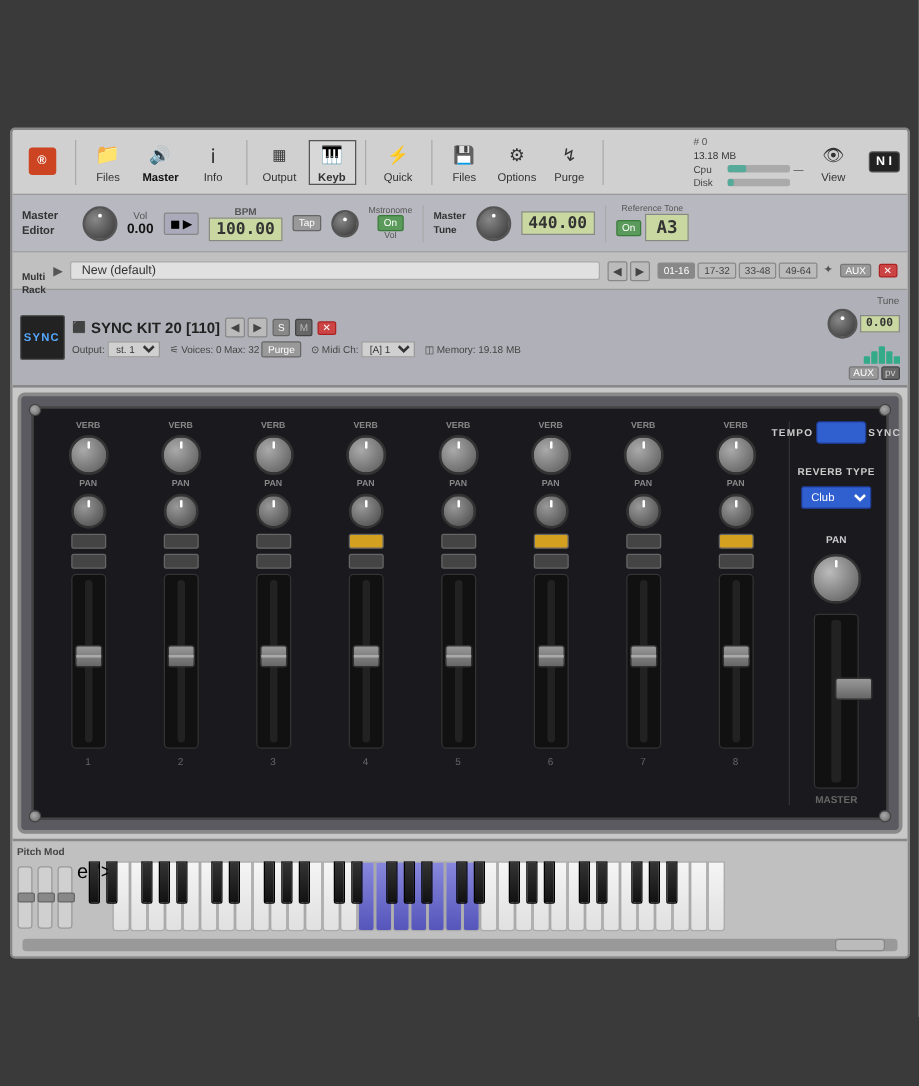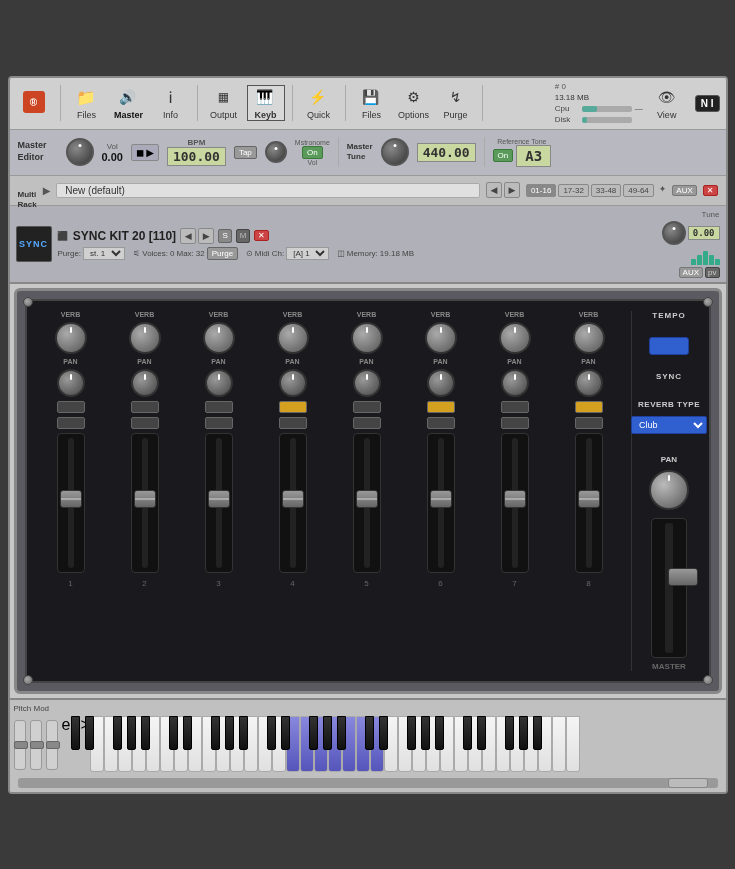--- a/index.html
+++ b/index.html
@@ -399,23 +399,23 @@
       display: flex;
       flex-direction: column;
       align-items: center;
       gap: 4px;
       margin-left: 4px;
       padding-left: 6px;
       border-left: 1px solid #333;
     }
     .tempo-section {
       display: flex;
-      flex-direction: column;
-      align-items: center;
-      gap: 17px;
+      flex-direction: row;
+      align-items: center;
+      gap: 2px;
     }
     .tempo-label {
       font-size: 8px;
       color: #ccc;
       font-weight: bold;
       letter-spacing: 1px;
     }
     .tempo-btn {
       width: 40px;
       height: 18px;
@@ -431,21 +431,21 @@
       letter-spacing: 1px;
     }
     .reverb-type-label {
       font-size: 8px;
       color: #ccc;
       font-weight: bold;
       letter-spacing: 0.5px;
       text-align: center;
     }
     .reverb-select {
-      width: 76px;
+      width: 56px;
       background: #3060d0;
       border: 1px solid #2040a0;
       color: #fff;
       font-size: 9px;
       padding: 2px 3px;
       border-radius: 2px;
       cursor: pointer;
     }
     .pan-label-master {
       font-size: 8px;
@@ -505,21 +505,21 @@
     }
     
     .piano-section {
       background: #c0c0c0;
       border-top: 2px solid #888;
       padding: 4px;
     }
     .pitch-mod-label {
       font-size: 8px;
       color: #444;
-      font-weight: normal;
+      font-weight: bold;
       margin-bottom: 3px;
     }
     .piano-slider {
       width: 12px;
       height: 50px;
       background: #d0d0d0;
       border: 1px solid #999;
       border-radius: 3px;
       position: relative;
     }
@@ -786,21 +786,21 @@
         <div class="rack-nav">
           <div class="rack-btn">◀</div>
           <div class="rack-btn">▶</div>
         </div>
         <div class="inst-s-btn">S</div>
         <div class="inst-m-btn">M</div>
         <button class="close-btn">✕</button>
       </div>
       <div class="inst-props">
         <div class="inst-prop">
-          <span>Purge:</span>
+          <span>Output:</span>
           <select class="inst-prop-select">
             <option>st. 1</option>
           </select>
         </div>
         <div class="inst-prop">
           <span>⚟</span>
           <span>Voices:</span>
           <span>0</span>
           <span>Max:</span>
           <span>32</span>

